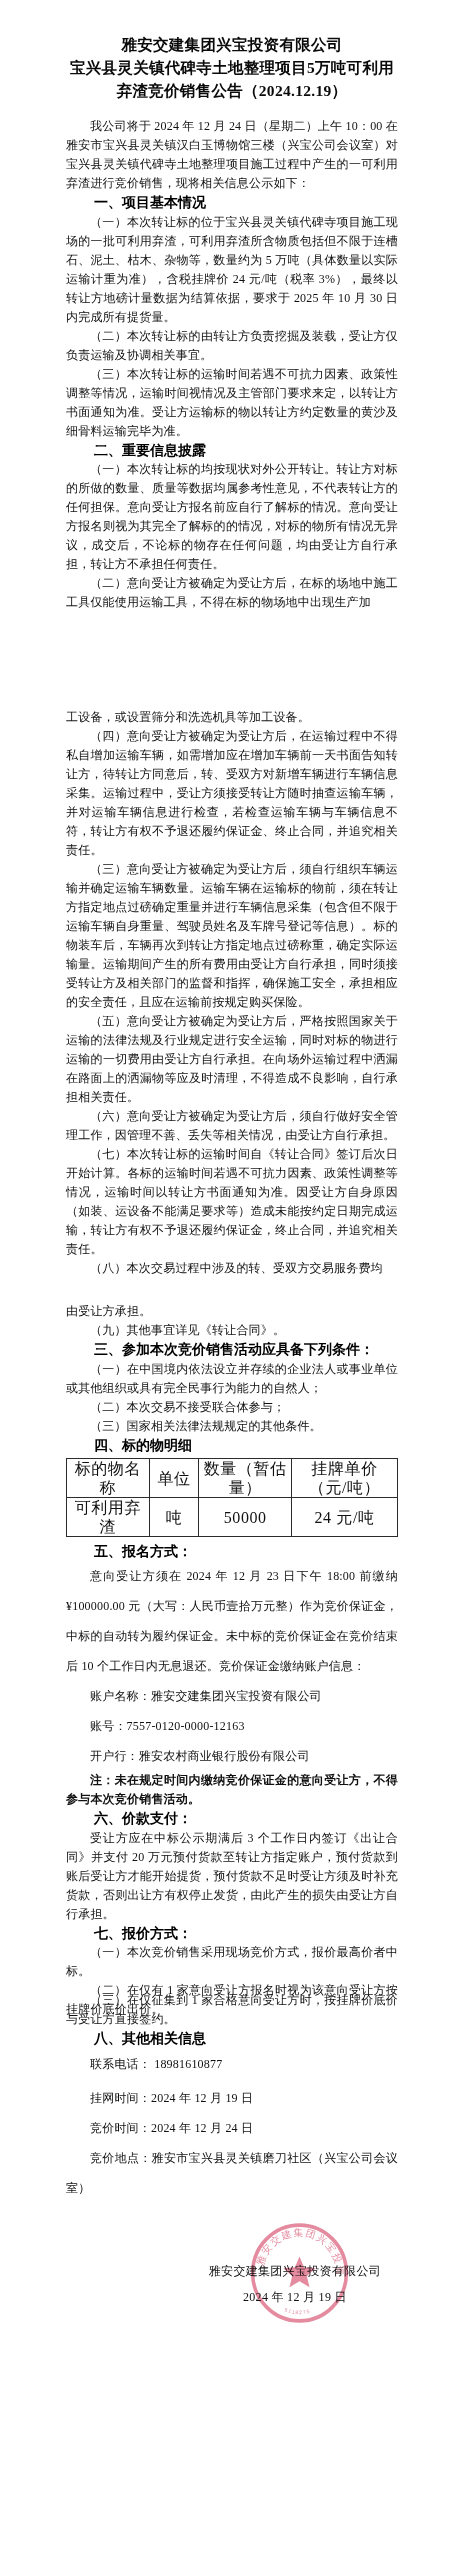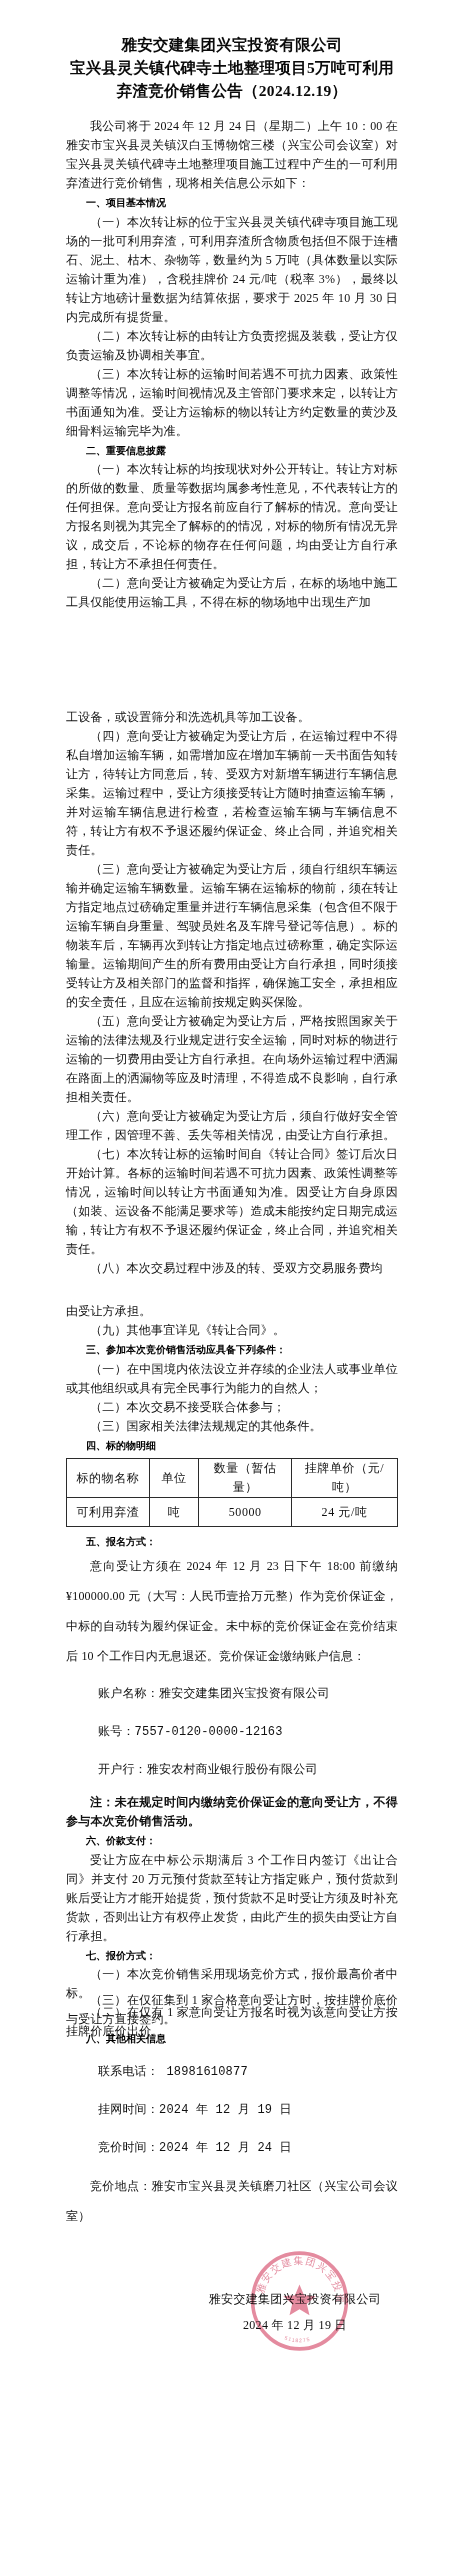--- a/index.html
+++ b/index.html
@@ -20,31 +20,31 @@
   }
   .title-block{margin-bottom:15px;}
   .para{
     text-align:justify;text-indent:2em;margin:0;
     letter-spacing:0.2px;
   }
   .cont{text-indent:0;}
   .heading{
     font-family:"Liberation Sans","DejaVu Sans",sans-serif;
     font-weight:bold;text-indent:2em;margin:0;
-    font-size:10px;line-height:19.5px;color:#000;
+    font-size:14px;line-height:19.5px;color:#000;
   }
-  .line{margin:8px;text-indent:2em;letter-spacing:0.2px;font-family:Liberation Mono, monospace;}
+  .line{margin:0;text-indent:2em;letter-spacing:0.2px;}
   .wide{line-height:30px;}
   .bold-note{
     font-family:Liberation Sans, sans-serif;
     font-weight:bold;
   }
   table.subject{
     border-collapse:collapse;width:100%;margin:3.4px 0 4.6px 0;
-    font-size:12px;
+    font-size:16px;
   }
   table.subject th,table.subject td{
     border:1.1px solid #2b2b2b;text-align:center;
     height:27.6px;font-weight:normal;padding:0 2.3px;
     letter-spacing:0.6px;
   }
   .sig-wrap{position:relative;margin-top:55px;height:103px;}
   .sig-col{
     float:right;margin-right:17px;text-align:center;line-height:26px;
     font-size:12px;letter-spacing:0.3px;

